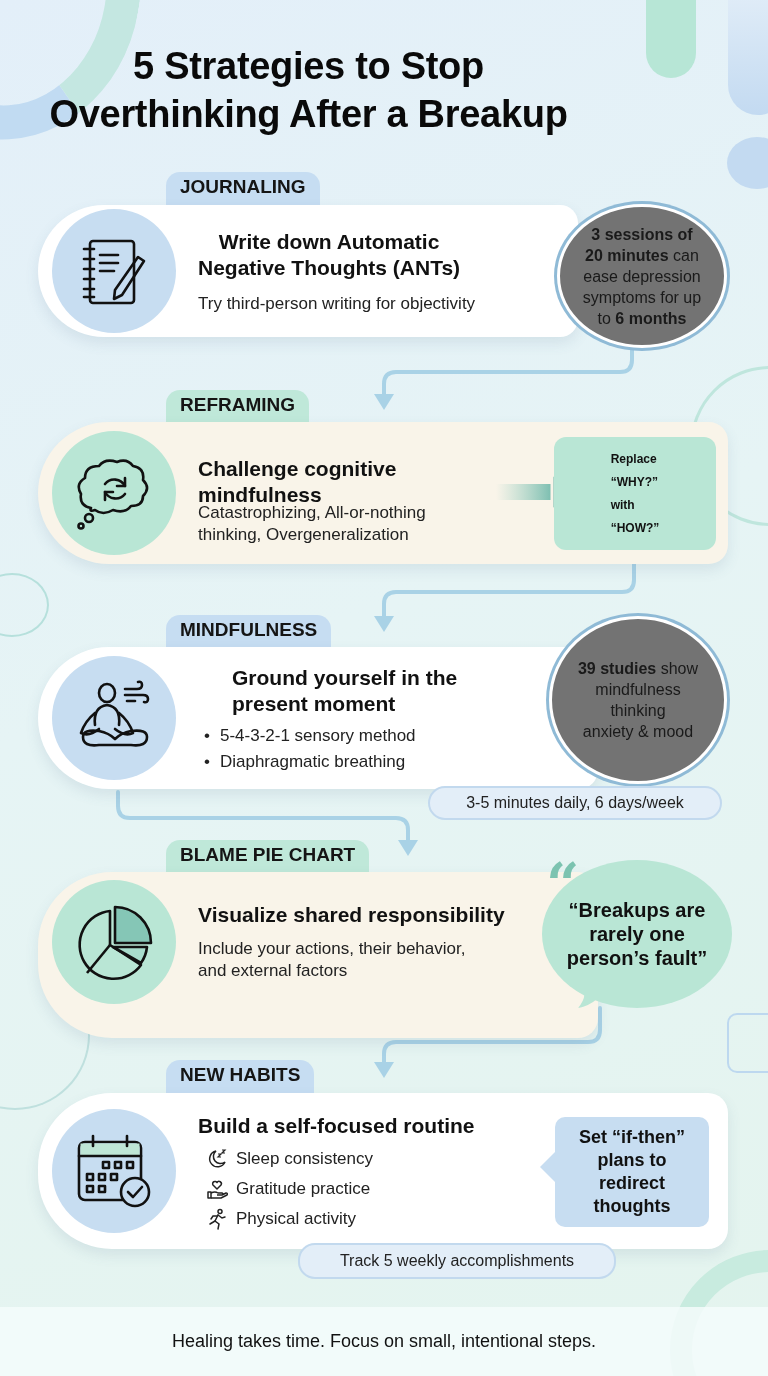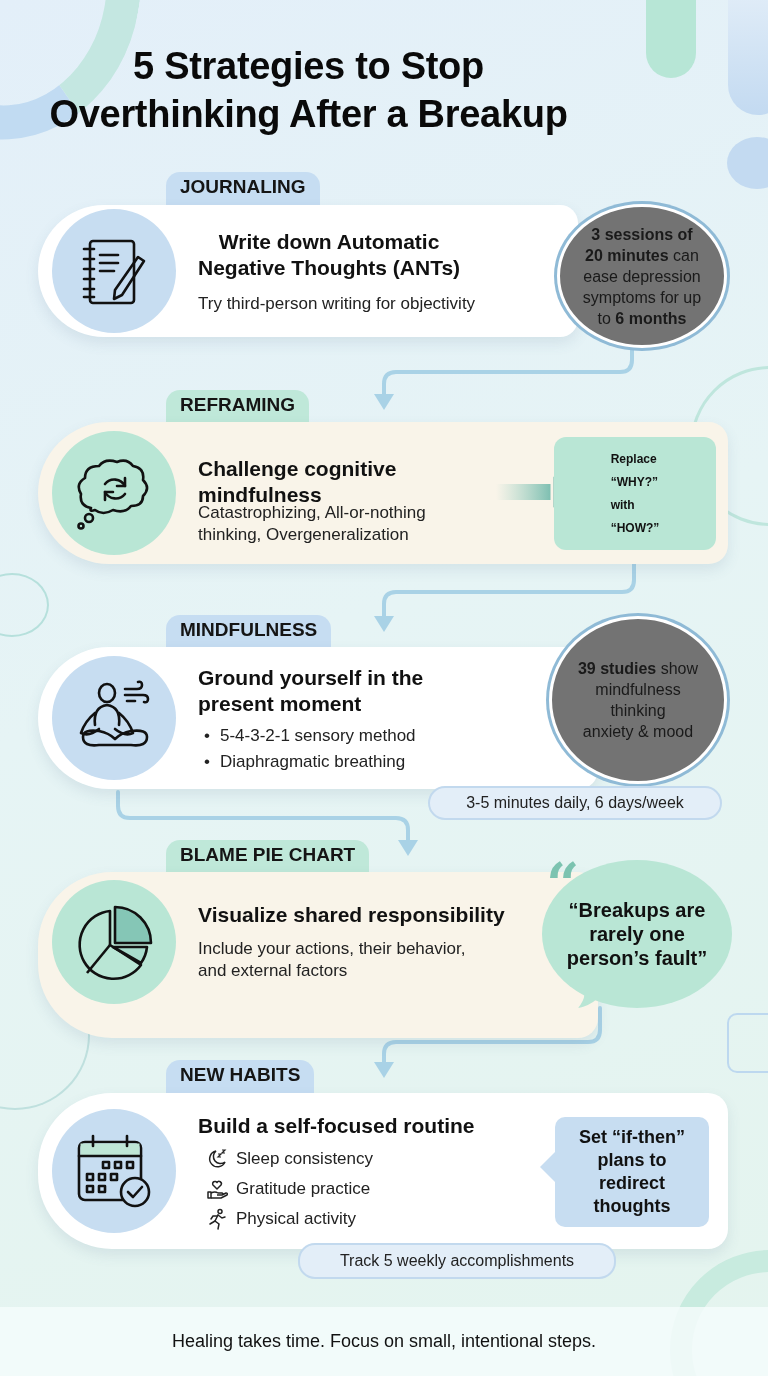--- a/index.html
+++ b/index.html
@@ -191,21 +191,21 @@
       <ellipse cx="38" cy="20" rx="8" ry="9"></ellipse>
       <path d="M26 52 q-2 -18 12 -20 q14 2 12 20"></path>
       <path d="M26 40 q-10 8 -14 20 q8 4 18 -4"></path>
       <path d="M50 40 q10 8 14 20 q-8 4 -18 -4"></path>
       <path d="M14 64 q0 -8 16 -6 q10 2 16 8 q6 -6 16 -8 q16 -2 16 6 q0 10 -16 8 l-32 0 q-16 2 -16 -8z"></path>
       <path d="M56 16 h12 q5 0 5 -4 q0 -4 -4 -3"></path>
       <path d="M56 22 h18 q5 0 5 4 q0 4 -4 3"></path>
       <path d="M58 28 h8"></path>
     </svg>
   </div>
-  <div class="card-title" style="top:18px;">
+  <div class="card-title" style="top:18px;margin-left:34px;">
     <span>Ground yourself in the</span><br><span>present moment</span>
   </div>
   <ul class="bullets" style="top:76px;">
     <li>5-4-3-2-1 sensory method</li>
     <li>Diaphragmatic breathing</li>
   </ul>
 </div>
 <div class="stat-circle" style="left:549px;top:616px;width:178px;height:168px;">
   <div>
     <b>39 studies</b><span> show</span><br>

